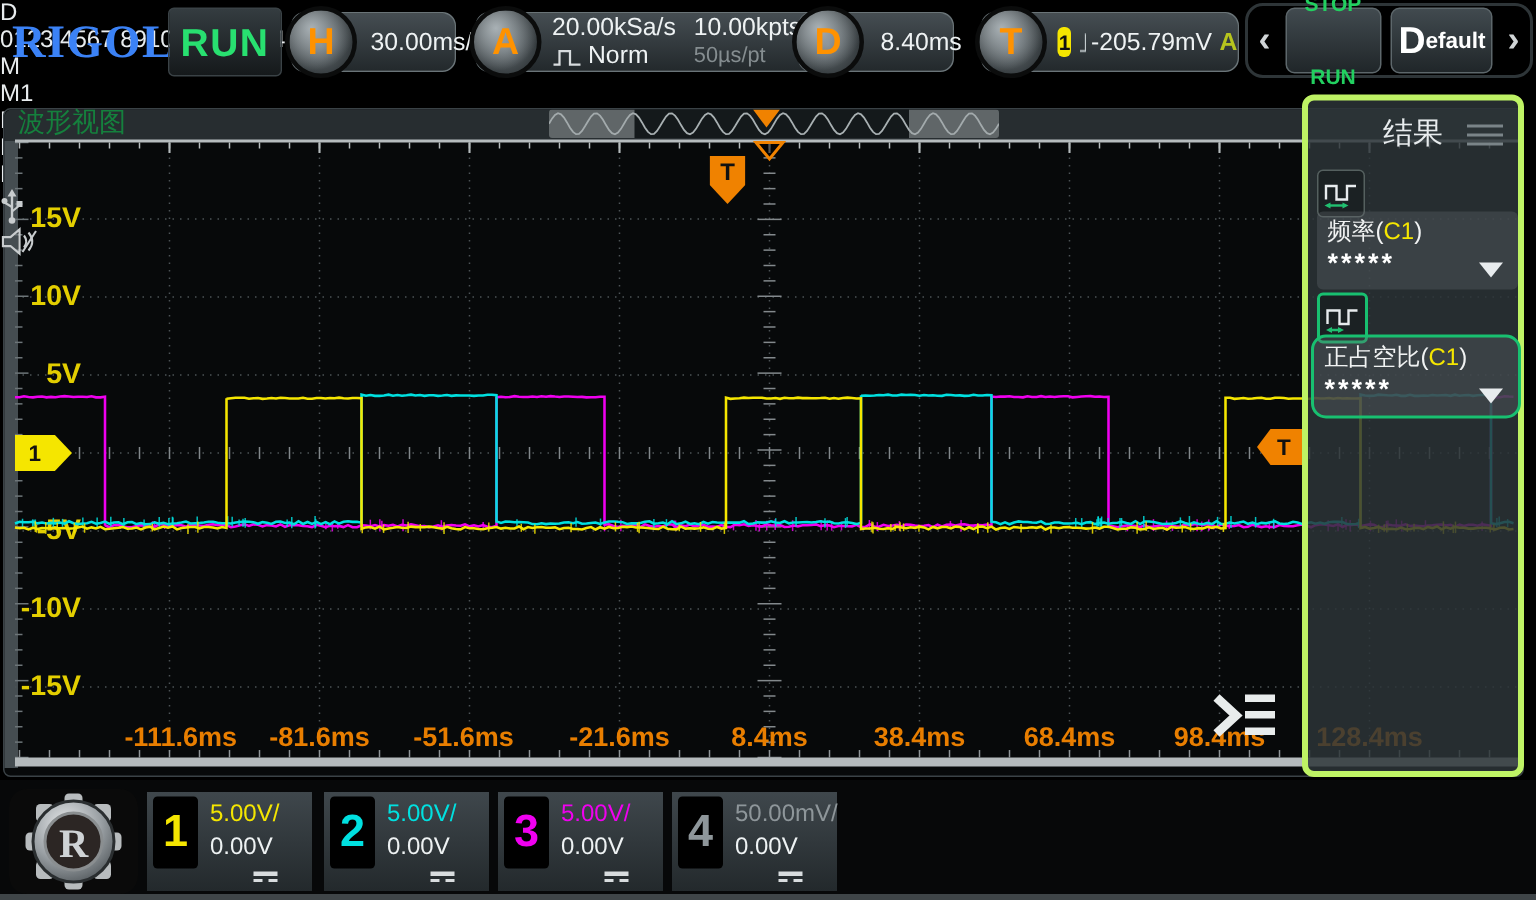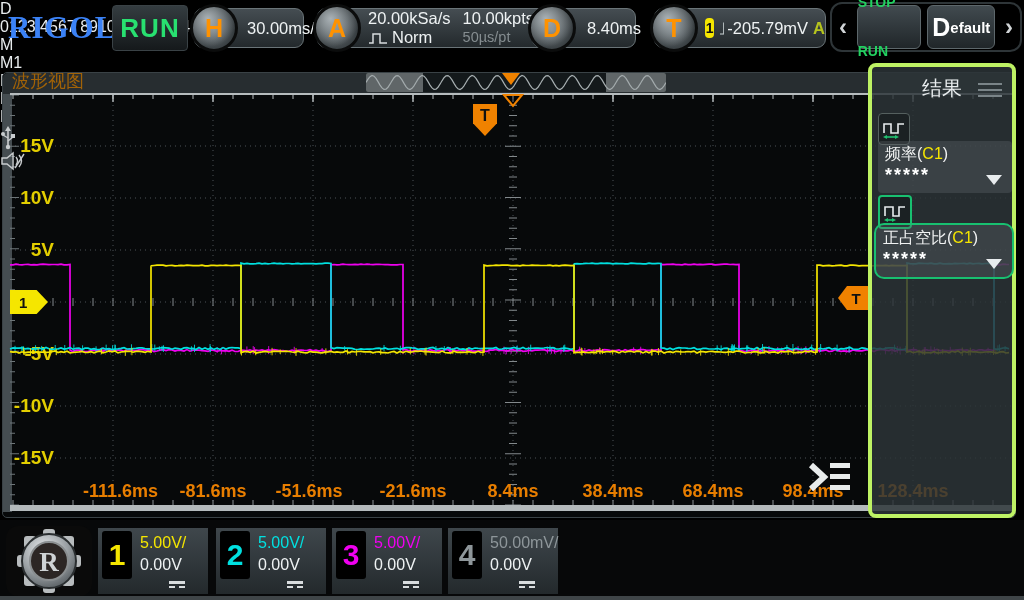--- a/index.html
+++ b/index.html
@@ -24,33 +24,33 @@
         display:flex;align-items:center;justify-content:center;z-index:2;}
   .knob span{color:#ff9200;font-size:25px;font-weight:bold;}
   .pv{font-size:16.5px;color:#eef2f3;white-space:nowrap;}
   .dim{color:#858d90;}
   #t-src-badge{width:22px;height:20px;background:#f5e600;border-radius:4px;color:#111;
                font-size:14px;font-weight:bold;display:flex;align-items:center;justify-content:center;margin-right:4px;}
   #trig-coupling{color:#b6c41e;font-weight:bold;margin-left:5px;}
   #right-group{left:830px;top:2px;width:192px;height:50px;border:2px solid #2e3538;border-radius:12px;
                background:#000;display:flex;align-items:center;justify-content:space-between;box-sizing:border-box;padding:0 4px;}
   .navarrow{color:#d0d4d6;font-size:24px;font-weight:bold;width:14px;text-align:center;cursor:default;}
-  #stop-run{width:62px;height:42px;display:flex;flex-direction:column;justify-content:center;gap:16px;}
+  #stop-run{width:62px;height:42px;display:flex;flex-direction:column;align-items:center;justify-content:center;gap:16px;}
   #stop-run span{color:#22d060;font-size:14px;font-weight:bold;line-height:17px;}
   .sr-div{width:42px;height:2px;background:#22d060;}
   #default-btn{width:66px;height:42px;display:flex;align-items:center;justify-content:center;color:#fff;}
   #default-btn .cap{font-size:25px;font-weight:bold;}
   #default-btn .rest{font-size:15px;font-weight:bold;}
 
   
   #main-title{left:10px;top:47px;font-size:25px;color:#f2f4f4;white-space:nowrap;z-index:3;}
   #wave-window{left:2px;top:72px;width:1014px;height:446px;background:#07090a;
                border:1px solid #3a4246;border-radius:5px;box-sizing:border-box;}
   #wave-header{position:absolute;left:0;top:0;width:100%;height:21px;background:#272d30;border-radius:5px 5px 0 0;}
-  #wave-tab{left:12px;top:-3px;font-size:18px;color:#a16207;z-index:2;text-align:right;}
+  #wave-tab{left:12px;top:-3px;font-size:18px;color:#15803d;z-index:2;text-align:right;}
   #left-strip{position:absolute;left:0;top:21px;width:9px;height:418px;background:#454d51;}
   #preview{left:363px;top:0px;width:300px;height:19px;background:#14191b;border-radius:2px;overflow:hidden;}
   .pv-gray{position:absolute;top:0;height:19px;background:rgba(158,166,168,.55);}
   #pv-tri{position:absolute;left:136px;top:0;width:0;height:0;border-left:9px solid transparent;
           border-right:9px solid transparent;border-top:12px solid #f08200;}
   
   .ylab{position:absolute;left:8px;width:46px;text-align:right;font-size:19px;font-weight:bold;color:#e3ce00;}
   .xlab{position:absolute;width:90px;text-align:center;font-size:18px;font-weight:bold;color:#e87e00;top:481px;}
   
   #ch1-marker{left:10px;top:290px;width:38px;height:24px;background:#f5e600;color:#111;

